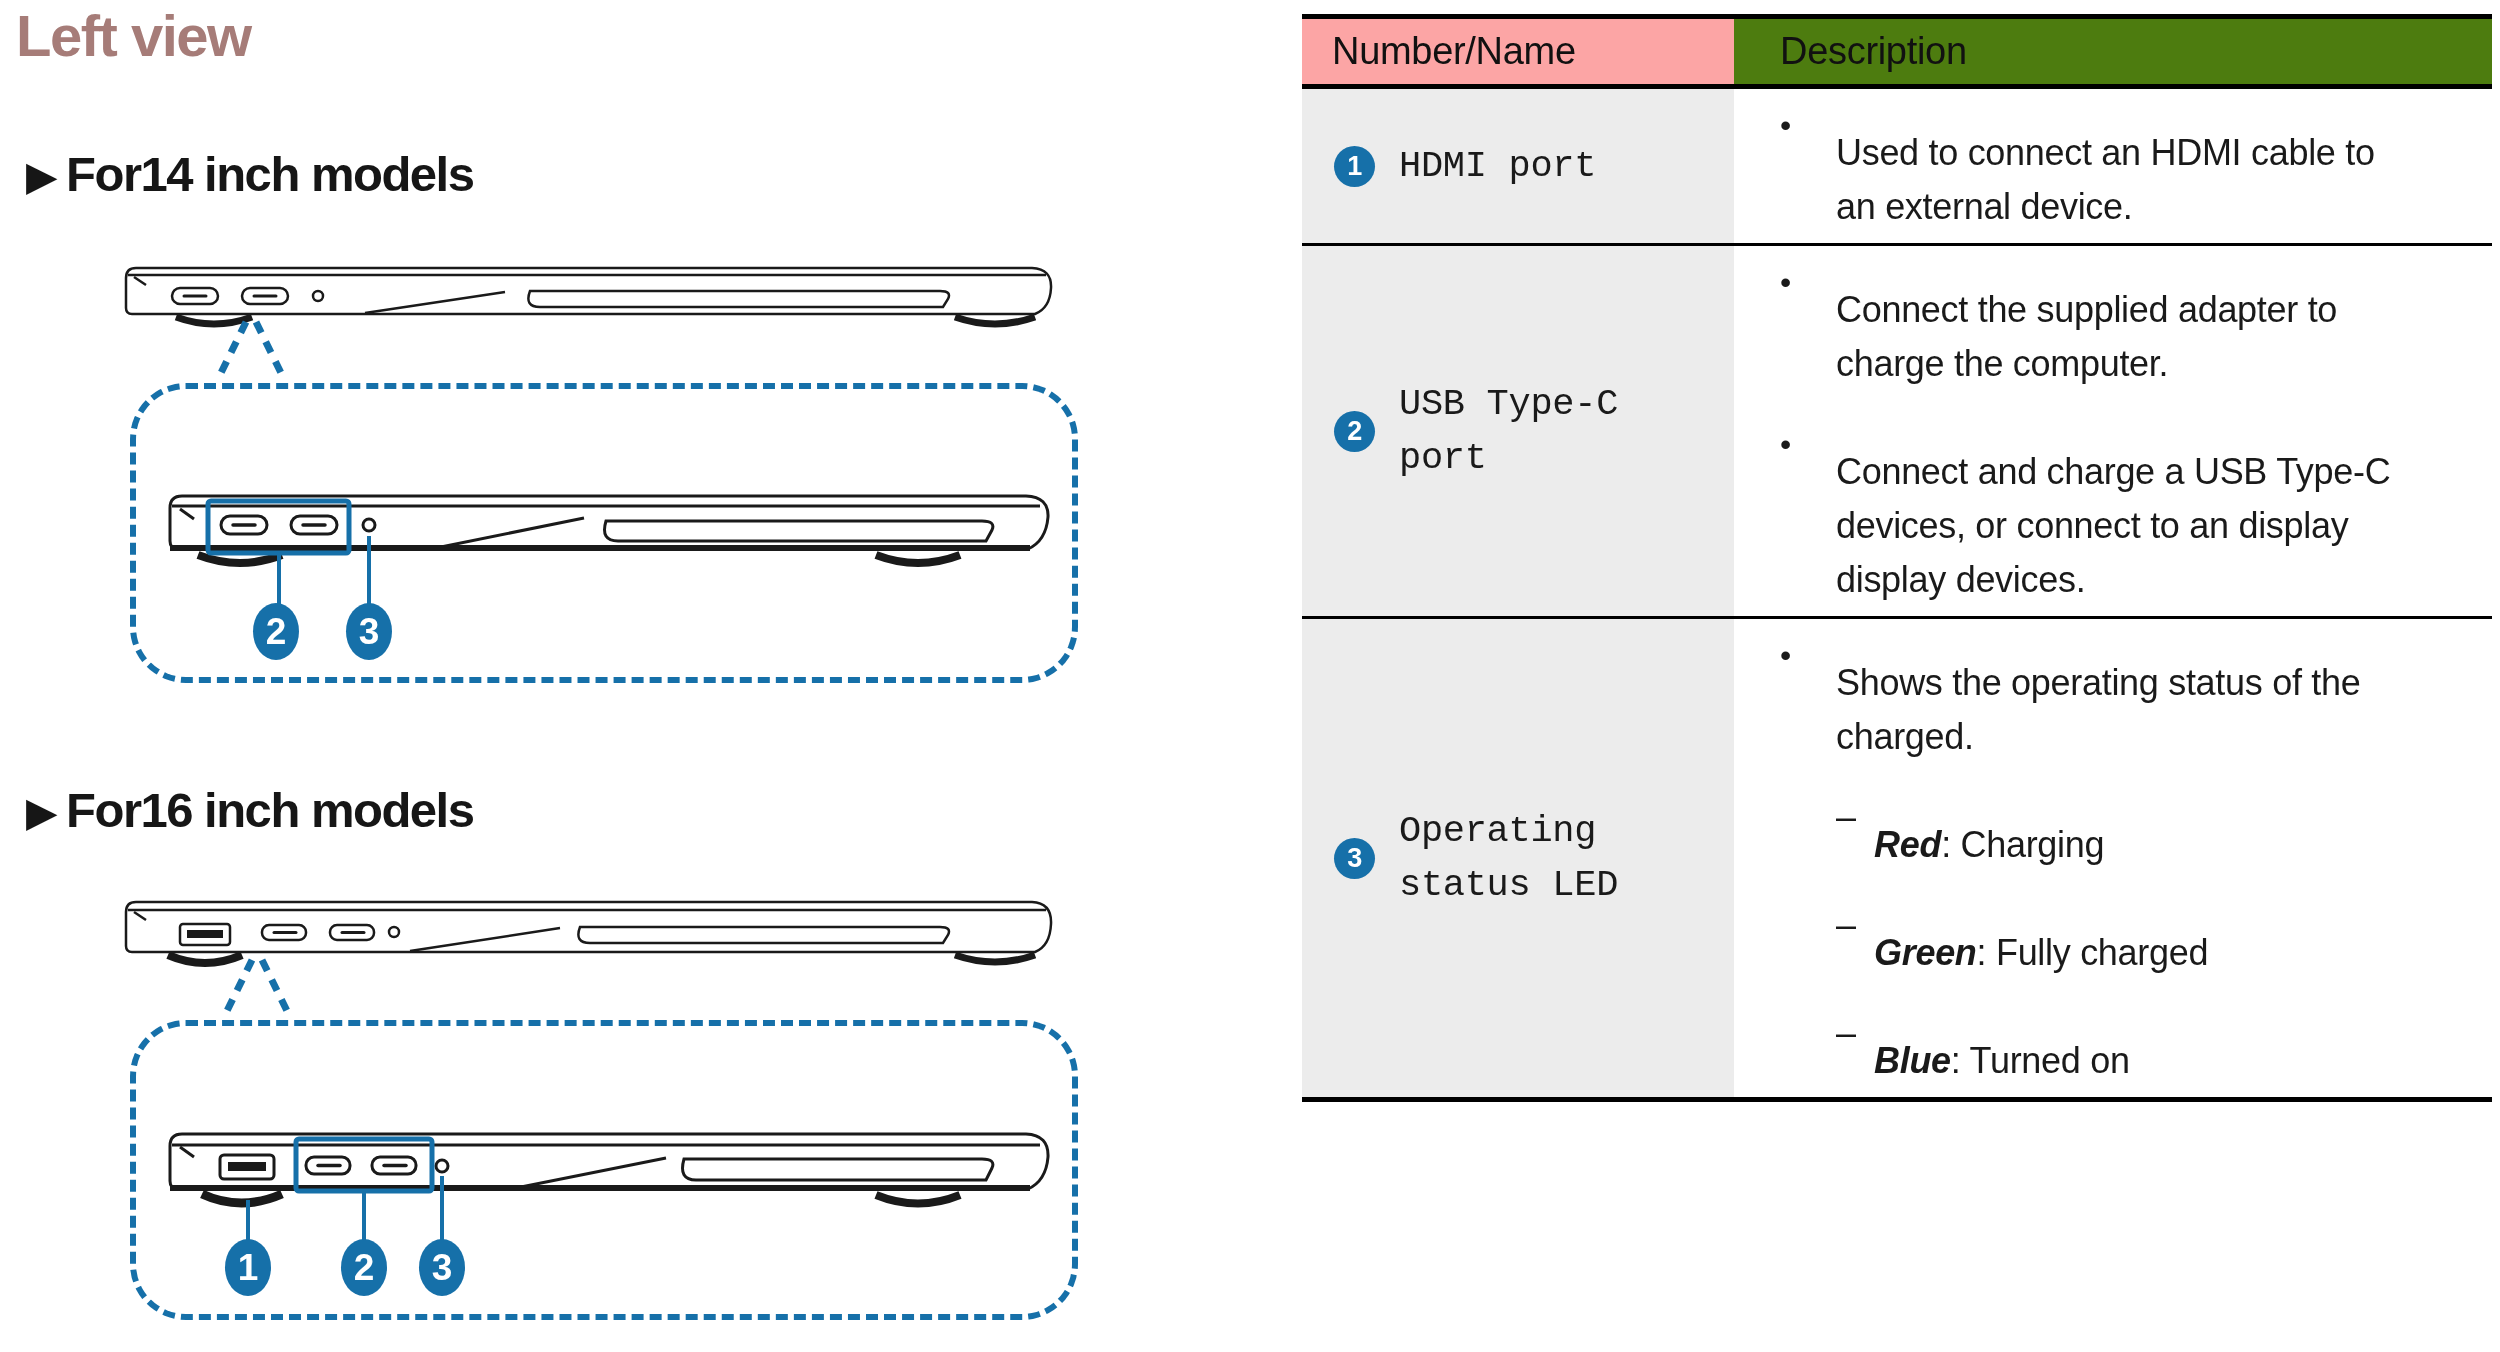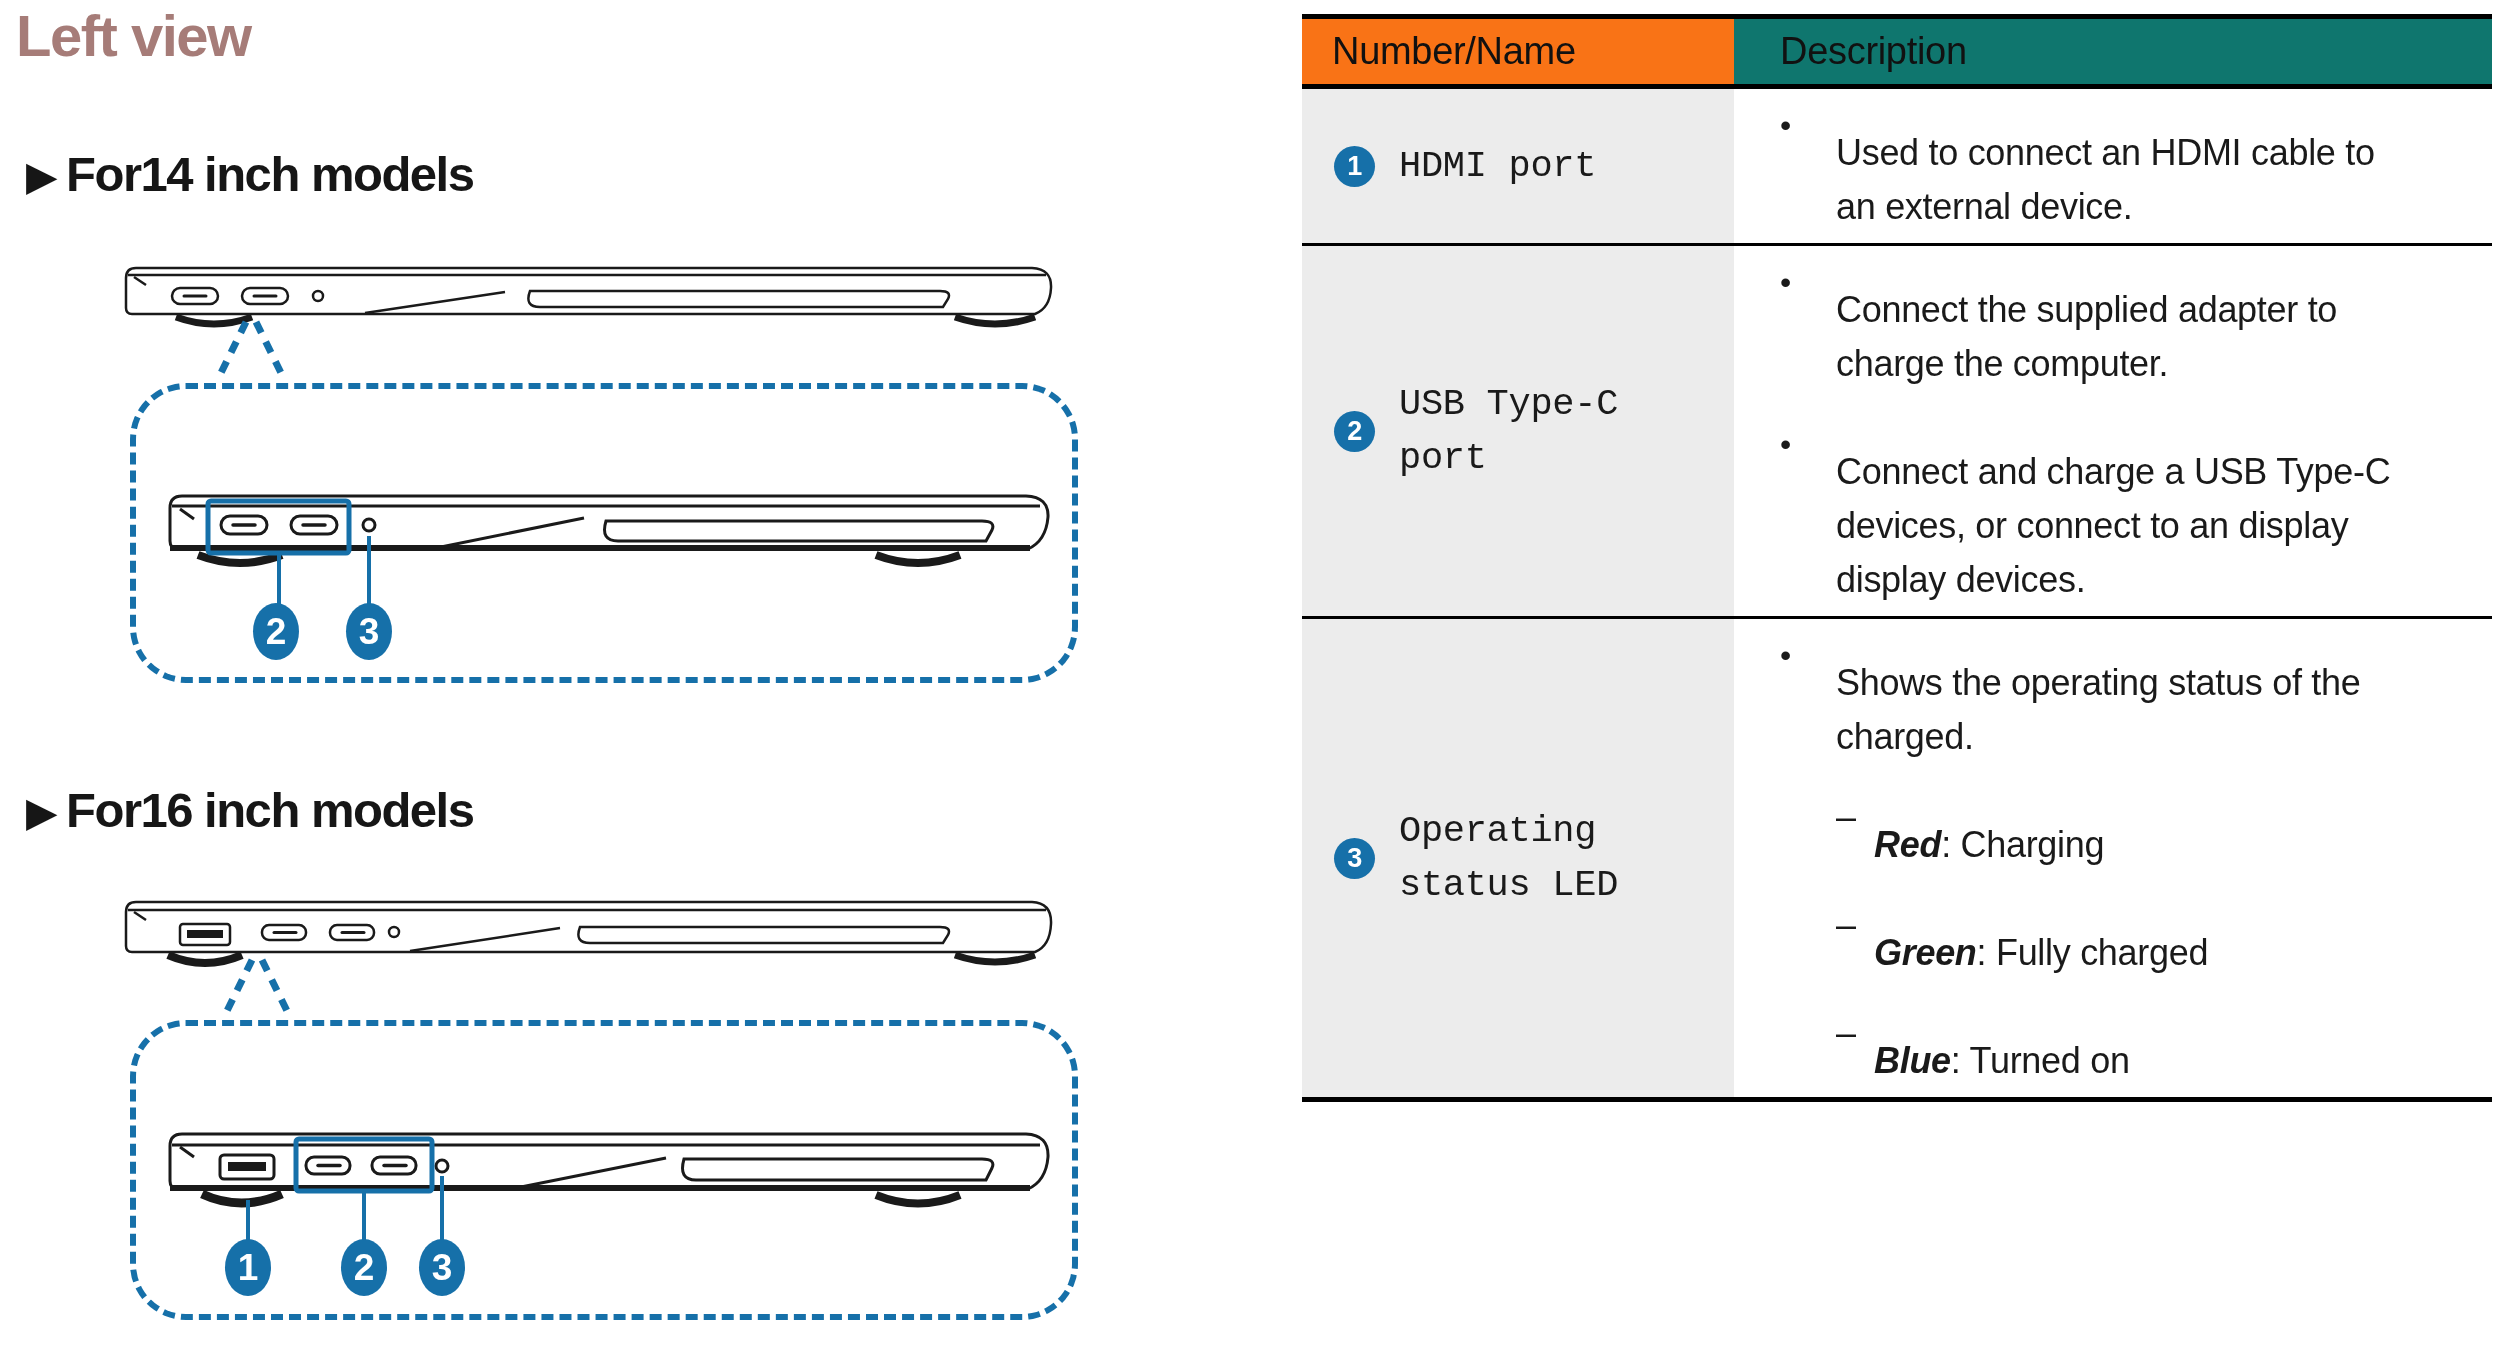--- a/index.html
+++ b/index.html
@@ -43,22 +43,22 @@
   }
 
   
   .ports-table{
     position:absolute;left:1302px;top:14px;width:1190px;
     border-top:5px solid #000;border-bottom:5px solid #000;
     font-size:36px;letter-spacing:-0.3px;
   }
   .thead{display:flex;border-bottom:5px solid #000;height:65px;}
   .th{display:flex;align-items:center;font-size:38px;color:#111;}
-  .th-left{width:432px;background:#f97316;padding-left:30px;box-sizing:border-box;}
-  .th-right{flex:1;background:#0f766e;padding-left:46px;}
+  .th-left{width:432px;background:#fca5a5;padding-left:30px;box-sizing:border-box;}
+  .th-right{flex:1;background:#4d7c0f;padding-left:46px;}
   .trow{display:flex;}
   .trow + .trow{border-top:3px solid #000;}
   .r1{min-height:124px;}
   .r2{min-height:320px;}
   .r3{min-height:355px;}
   .td-name{
     width:432px;background:#ececec;box-sizing:border-box;
     display:flex;align-items:center;gap:24px;padding-left:32px;
   }
   .badge{

